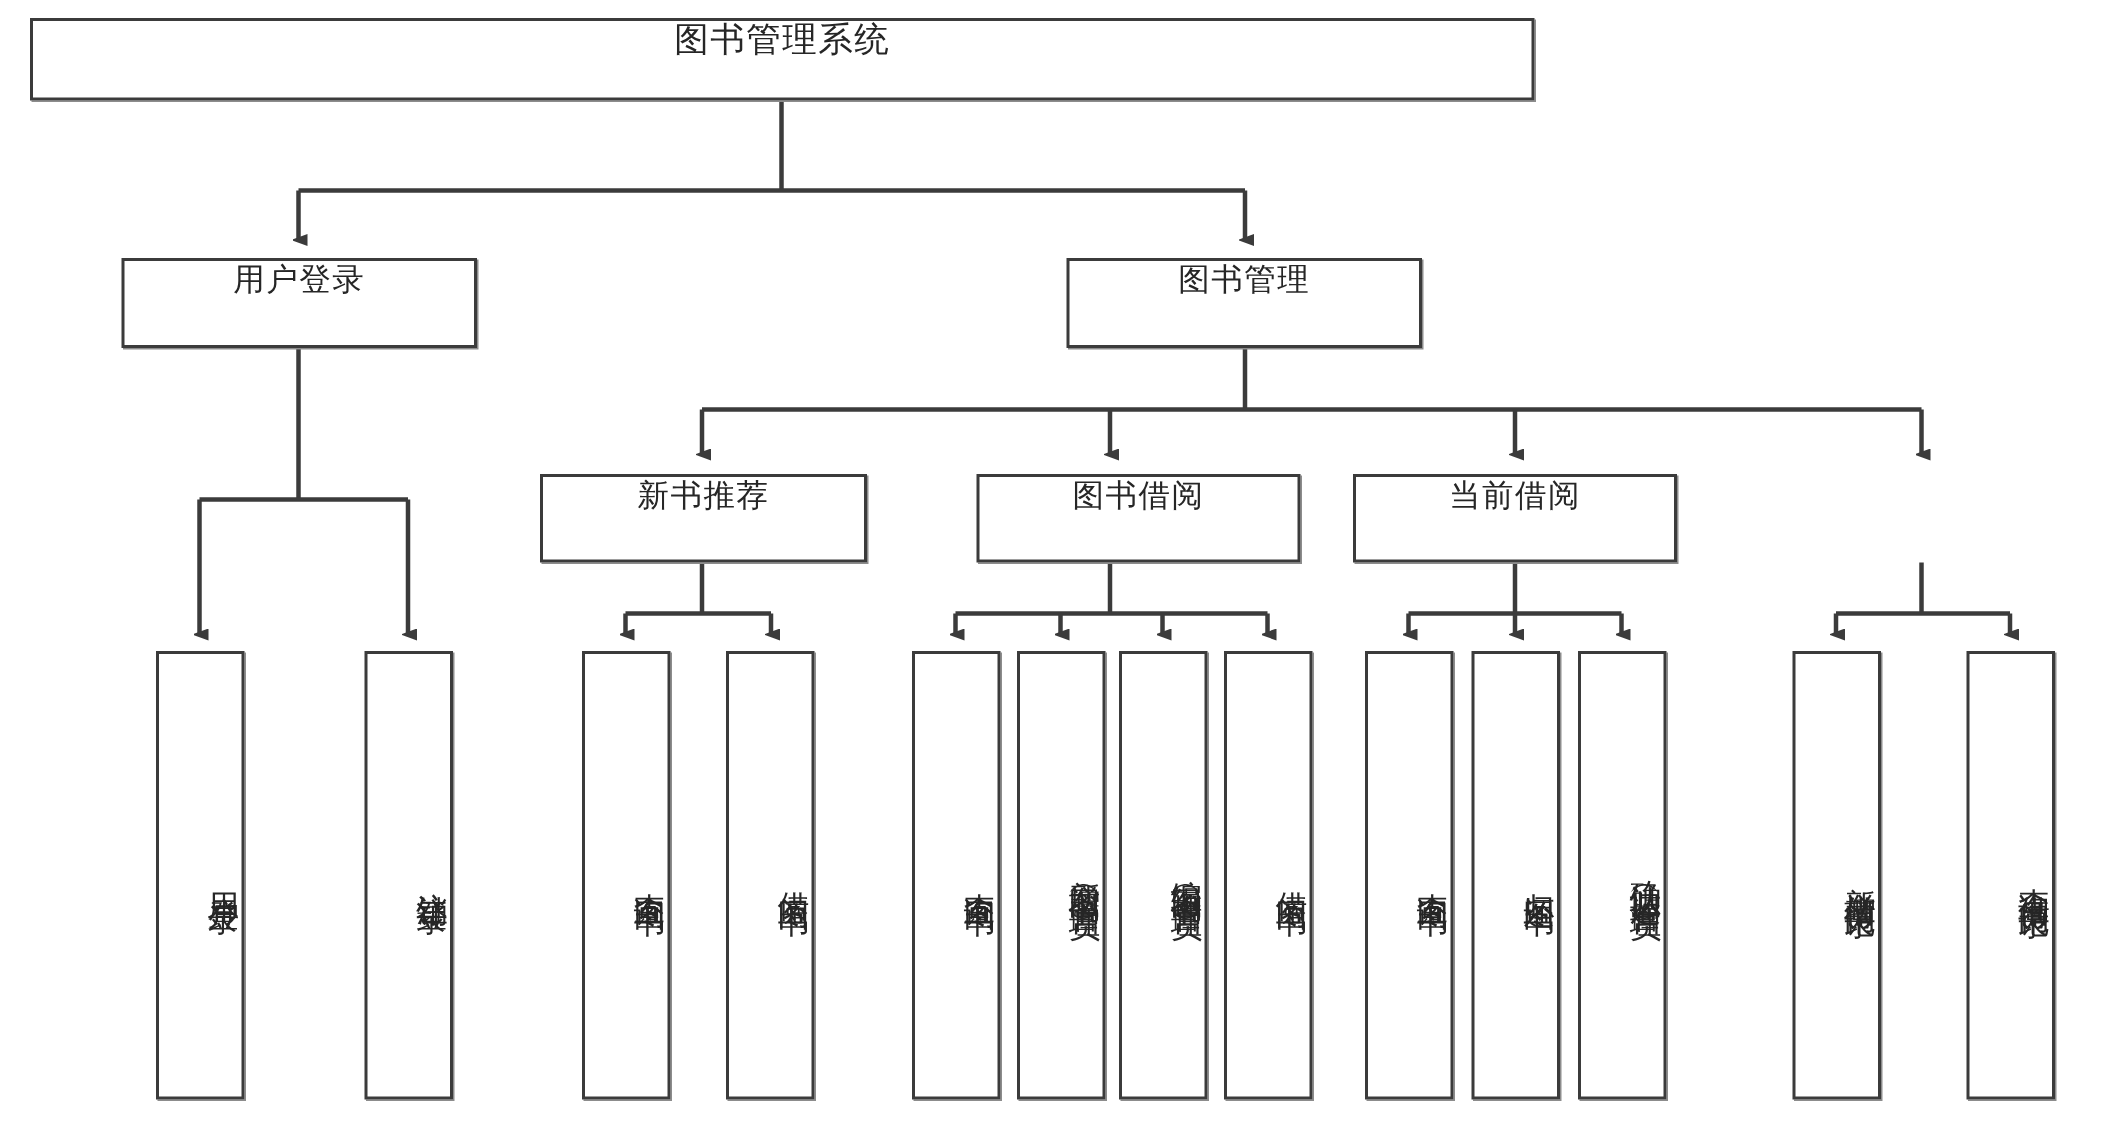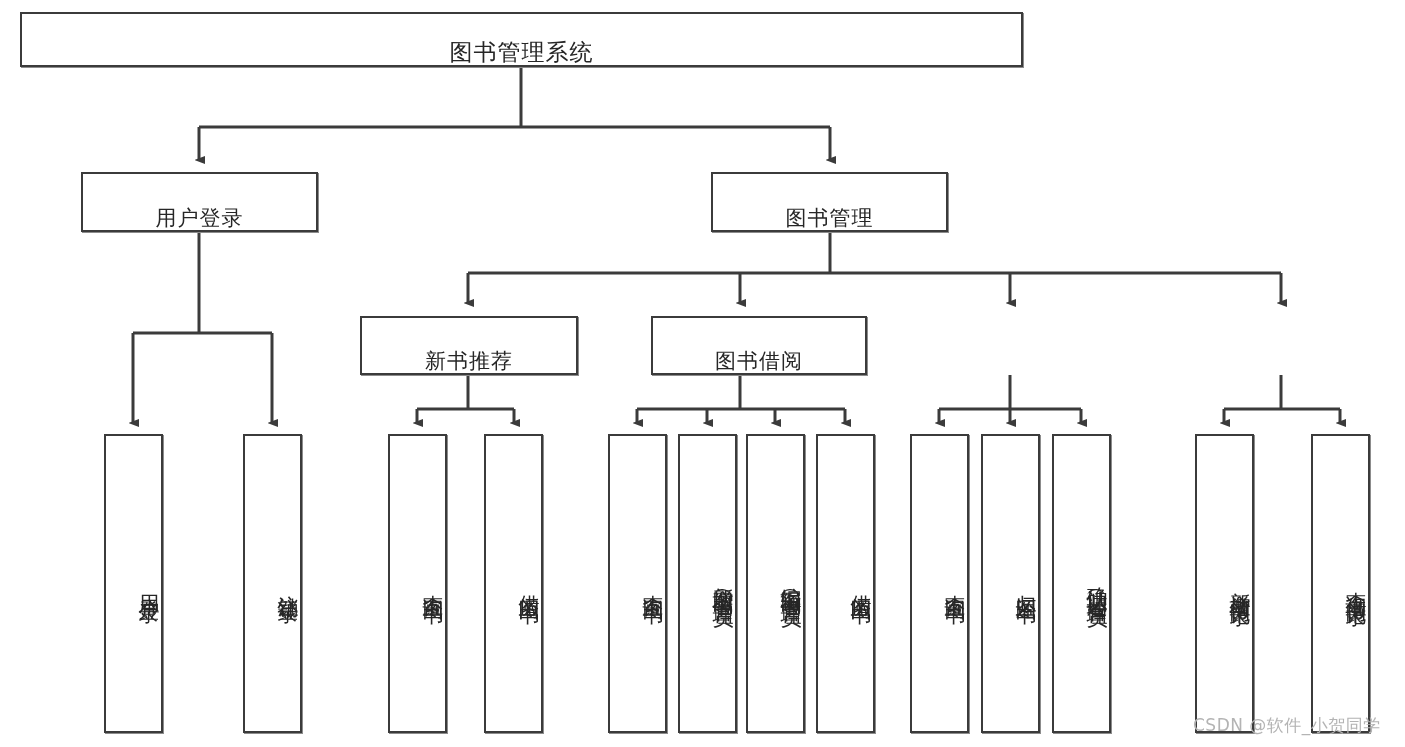--- a/index.html
+++ b/index.html
@@ -10,21 +10,21 @@
     background:#ffffff;
     overflow:hidden;
   }
   svg#wires{position:absolute;left:0;top:0;width:1405px;height:747px;pointer-events:none;}
   .node{
     position:absolute;
     box-sizing:border-box;
     background:#ffffff;
     border:2px solid #3b3b3b;
     box-shadow:1px 1px 0 0 #8c8c8c;
-    display:flex;align-items:flex-end;justify-content:center;
+    display:flex;align-items:flex-start;justify-content:center;
     color:#262626;
     line-height:1.15;
   }
   .node.h{ font-size:21px; letter-spacing:1px; }
   .node.v{
     font-size:21px;
     letter-spacing:1px;
     writing-mode:vertical-rl;
     text-orientation:upright;
     padding:10px 0;
@@ -113,20 +113,23 @@
   <div class="node h" style="left:360px;top:316px;width:218px;height:59px;">
     <span>新书推荐</span>
   </div>
 
   <div class="node h" style="left:711px;top:172px;width:237px;height:60px;">
     <span>图书管理</span>
   </div>
   <div class="node h" style="left:632px;top:316px;width:216px;height:59px;margin-left:19px;">
     <span>图书借阅</span>
   </div>
+  <div class="node h" style="left:902px;top:316px;width:216px;height:59px;">
+    <span>当前借阅</span>
+  </div>
 
   <div class="node v" style="left:104px;top:434px;width:59px;height:299px;">
     <span class="vtxt">用户登录</span>
   </div>
   <div class="node v" style="left:243px;top:434px;width:59px;height:299px;">
     <span class="vtxt">注销登录</span>
   </div>
 
   <div class="node v" style="left:388px;top:434px;width:59px;height:299px;">
     <span class="vtxt">查询图书</span>
@@ -158,15 +161,14 @@
     <span class="vtxt">确认归还（管理员）</span>
   </div>
 
   <div class="node v" style="left:1195px;top:434px;width:59px;height:299px;">
     <span class="vtxt">新增借阅记录</span>
   </div>
   <div class="node v" style="left:1311px;top:434px;width:59px;height:299px;">
     <span class="vtxt">查询借阅记录</span>
   </div>
 
-  <div class="watermark">CSDN @软件_小贺同学</div>
 
 </div>
 
 </body></html>

